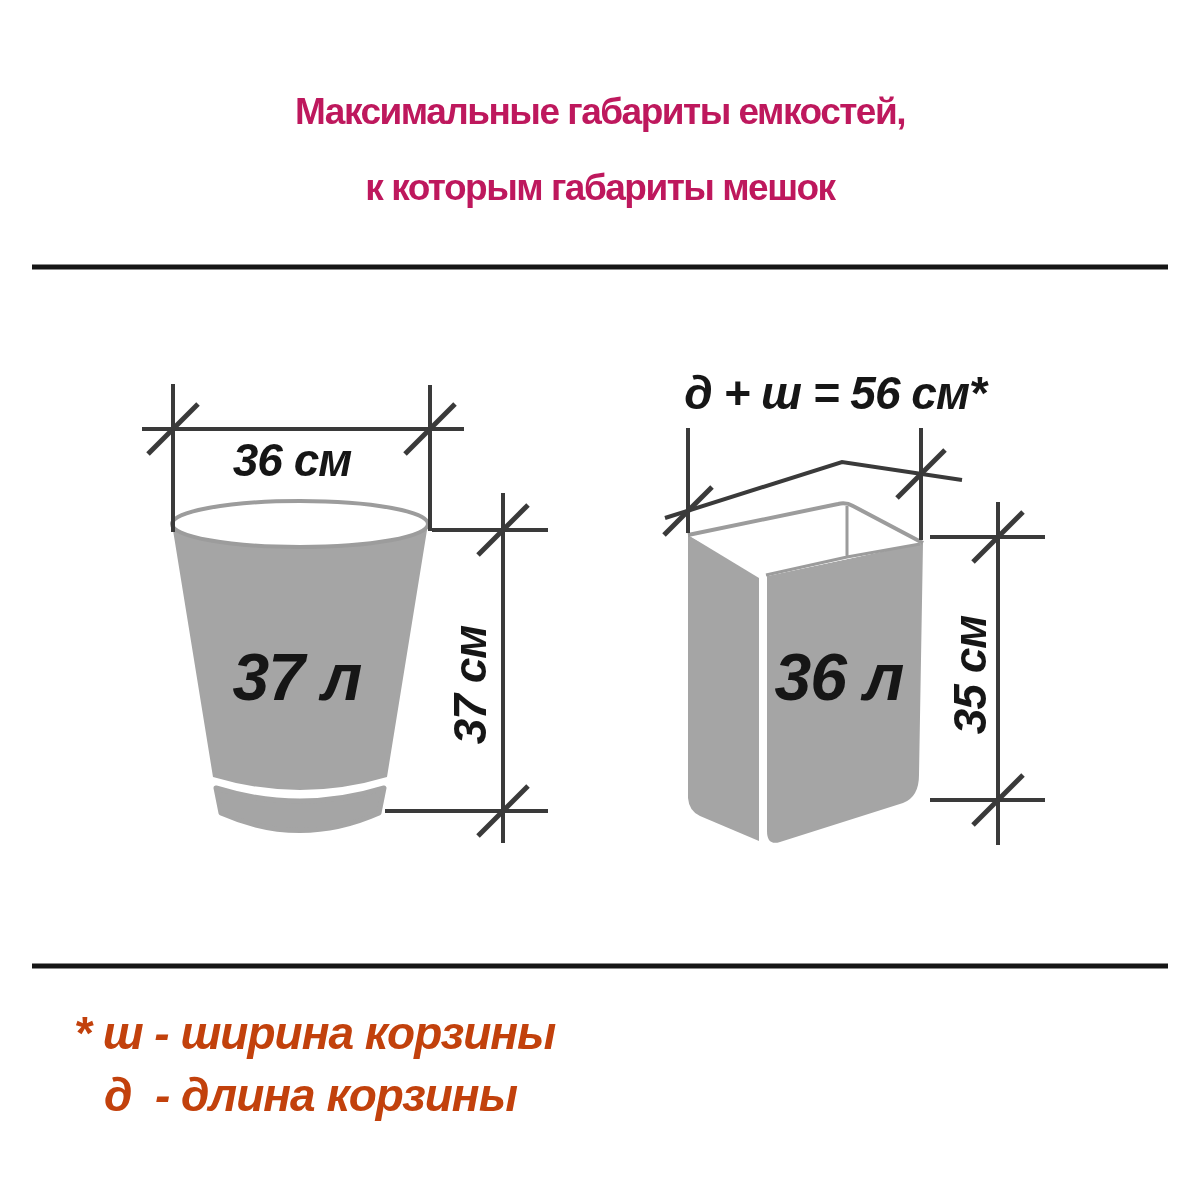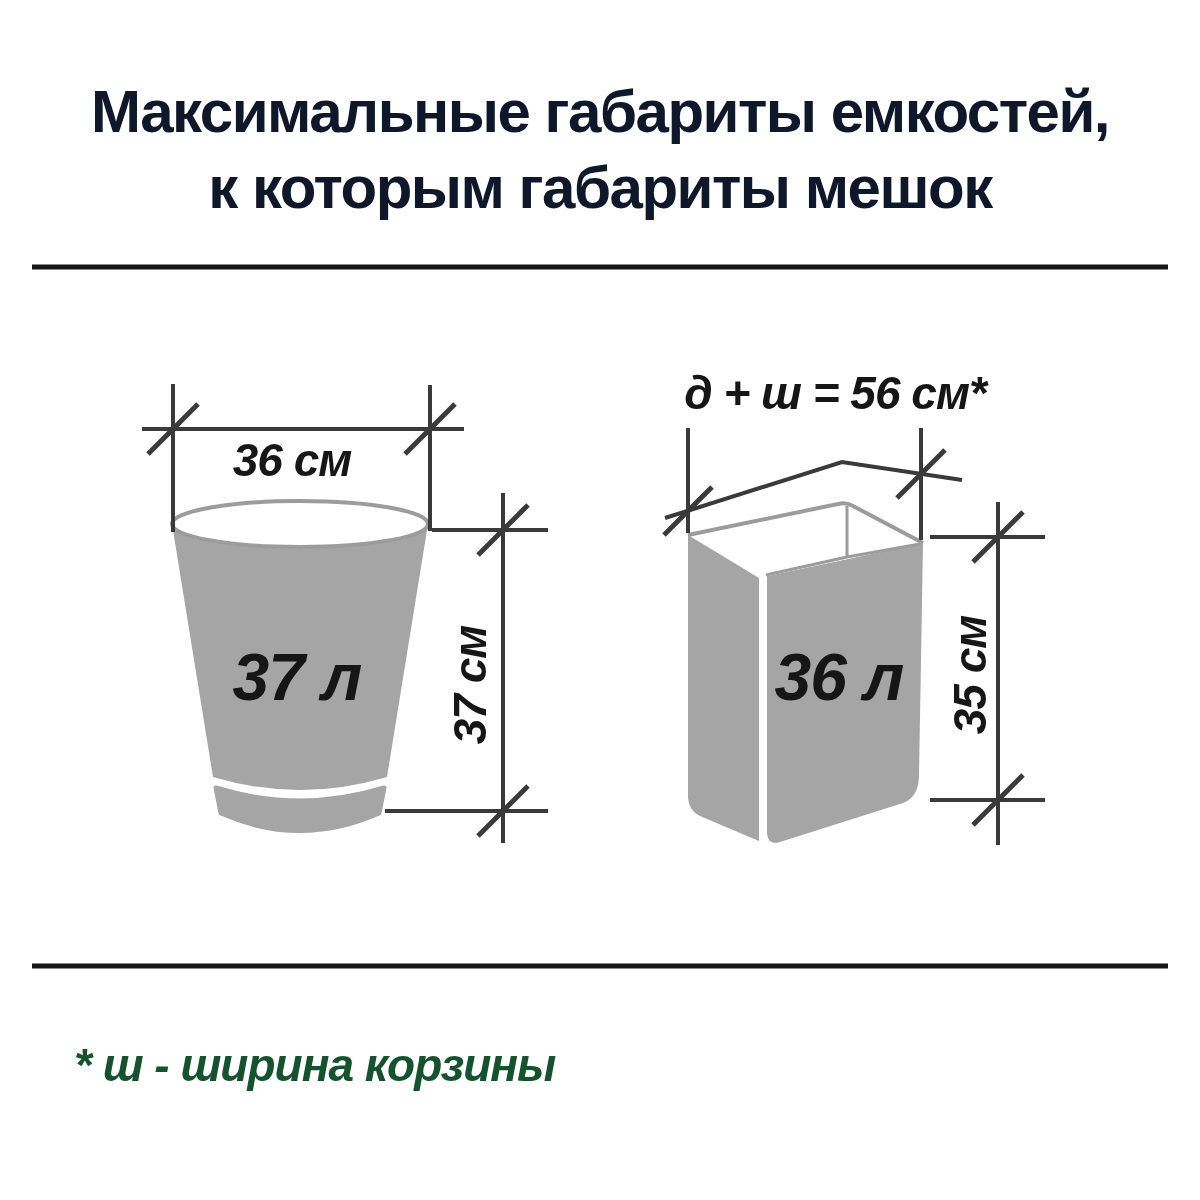--- a/index.html
+++ b/index.html
@@ -11,24 +11,24 @@
     overflow: hidden;
     font-family: "Liberation Sans", sans-serif;
   }
   .title {
     position: absolute;
     top: 74px;
     left: 0;
     width: 1200px;
     text-align: center;
     font-weight: 700;
-    font-size: 60px;
+    font-size: 37px;
     line-height: 76px;
     letter-spacing: -1.5px;
-    color: #0f172a;
+    color: #be185d;
   }
   .diagram-svg {
     position: absolute;
     top: 0;
     left: 0;
   }
   .dim-label {
     font-family: "Liberation Sans", sans-serif;
     font-style: italic;
     font-weight: 700;
@@ -43,23 +43,22 @@
     letter-spacing: -1px;
   }
   .footnote {
     position: absolute;
     left: 74px;
     top: 1002px;
     font-style: italic;
     font-weight: 700;
     font-size: 46px;
     line-height: 62px;
-    color: #14532d;
+    color: #c2410c;
     letter-spacing: -1px;
-    margin-top: 32px;
   }
   .footnote .fn2 { padding-left: 30px; white-space: pre; }
   .footnote .fn1 { white-space: pre; }
 </style>
 </head>
 <body>
 
 <div class="page">
 
   <div class="title">
@@ -117,15 +116,16 @@
       <text class="dim-label" x="486" y="685" text-anchor="middle" transform="rotate(-90 486 685)">37 см</text>
       <text class="vol-label" x="297" y="700" text-anchor="middle">37 л</text>
       <text class="dim-label" x="835" y="409" text-anchor="middle">д + ш = 56 см*</text>
       <text class="dim-label" x="986" y="675" text-anchor="middle" transform="rotate(-90 986 675)">35 см</text>
       <text class="vol-label" x="839" y="700" text-anchor="middle">36 л</text>
     </g>
   </svg>
 
   <div class="footnote">
     <div class="fn1">* ш - ширина корзины</div>
+    <div class="fn2">д  - длина корзины</div>
   </div>
 
 </div>
 
 </body></html>

